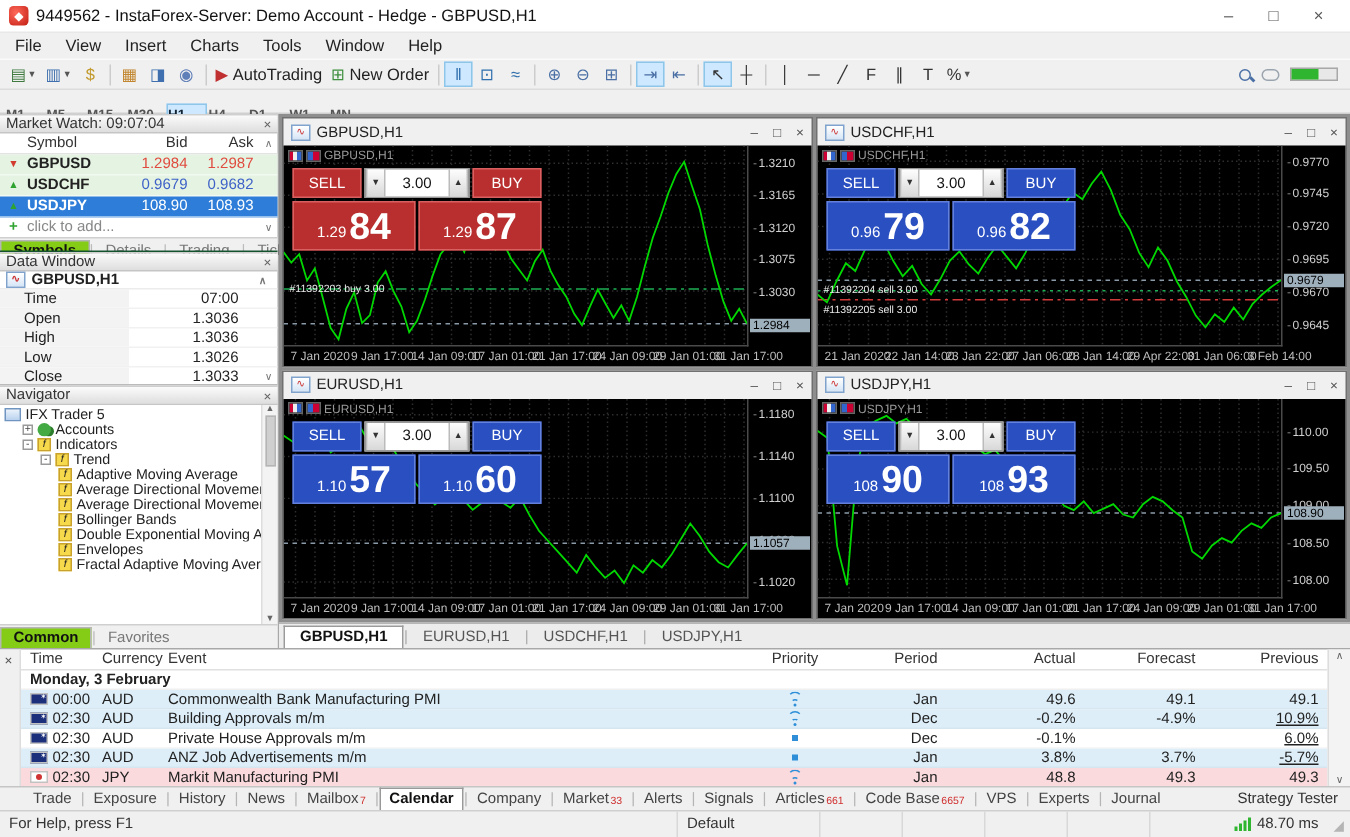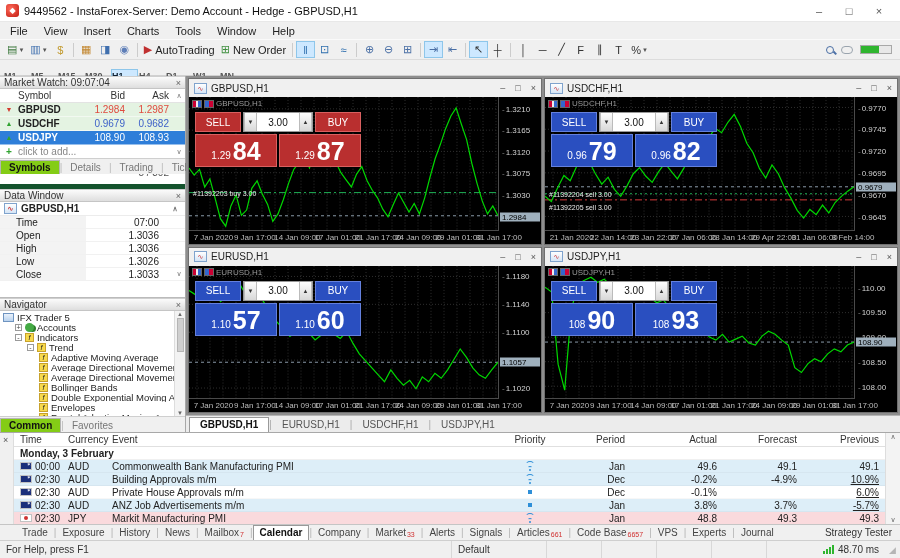--- a/index.html
+++ b/index.html
@@ -35,41 +35,41 @@
 .main{position:absolute;top:76px;left:0;right:0;bottom:126px;display:flex;}
 .left{width:186px;display:flex;flex-direction:column;background:#fff;border-right:1px solid #a8a8a8;}
 .panel-header{height:13px;background:linear-gradient(#fbfbfb,#dedede);border-top:1px solid #cfcfcf;border-bottom:1px solid #c5c5c5;display:flex;align-items:center;padding:0 4px;font-size:10px;color:#333;flex:none;}
 .panel-close{margin-left:auto;font-size:9px;color:#666;}
 .ptabs{height:16px;background:#f0f0f0;border-top:1px solid #cfcfcf;display:flex;align-items:flex-end;font-size:10px;color:#777;flex:none;}
 .ptab{padding:1px 8px;}
 .ptab.active{background:#84cc16;border:1px solid #b5b5b5;border-bottom:none;color:#111;font-weight:bold;}
 .ptab-sep{color:#bbb;padding-bottom:1px;}
 
 
-.mw{height:108px;display:flex;flex-direction:column;}
+.mw{height:91px;display:flex;flex-direction:column;}
 .mw-colhead{height:14px;display:flex;align-items:center;font-size:10px;color:#333;border-bottom:1px solid #e3e3e3;flex:none;}
 .mw-c-sym{flex:1;padding-left:18px;}
 .mw-c-bid{width:50px;text-align:right;}
 .mw-c-ask{width:48px;text-align:right;padding-right:4px;}
 .mw-arrow{width:12px;font-size:7px;color:#777;text-align:center;}
 .mw-row{height:14px;display:flex;align-items:center;font-size:10px;background:#e4f3e2;border-bottom:1px solid rgba(255,255,255,.5);}
 .mw-row.selected{background:#2e7ed9;color:#fff;}
 .mw-ico{width:18px;text-align:center;font-size:7px;}
 .mw-sym{flex:1;font-weight:bold;}
 .mw-bid{width:50px;text-align:right;}
 .mw-ask{width:48px;text-align:right;padding-right:4px;}
 .mw-row .red{color:#e04b3f;}
 .mw-row .blue{color:#3f62c8;}
 .mw-row.selected .red,.mw-row.selected .blue{color:#fff;}
 .mw-footer{height:13px;display:flex;align-items:center;font-size:10px;color:#888;flex:none;}
 .mw-plus{width:18px;text-align:center;color:#2fa32f;font-weight:bold;font-size:10px;}
 .mw-count{margin-left:auto;padding-right:4px;color:#555;margin-top:42px;}
 
 
-.dw{height:113px;display:flex;flex-direction:column;border-top:5px solid #14532d;}
+.dw{height:89px;display:flex;flex-direction:column;border-top:1px solid #14532d;}
 .dw-sym{height:14px;display:flex;align-items:center;gap:4px;padding:0 4px;font-size:10px;font-weight:bold;border-bottom:1px solid #ececec;}
 .dw-row{height:13px;display:flex;font-size:10px;border-bottom:1px solid #f1f1f1;align-items:center;}
 .dw-label{width:86px;background:#f3f3f3;padding-left:16px;height:100%;display:flex;align-items:center;}
 .dw-val{flex:1;text-align:right;padding-right:14px;}
 .dw-scroll{width:12px;font-size:7px;color:#777;text-align:center;}
 
 
 .nv{flex:1;display:flex;flex-direction:column;border-top:1px solid #bbb;min-height:0;}
 .nv-wrap{flex:1;display:flex;min-height:0;}
 .nav-tree{flex:1;overflow:hidden;font-size:9.5px;padding-top:1px;}

